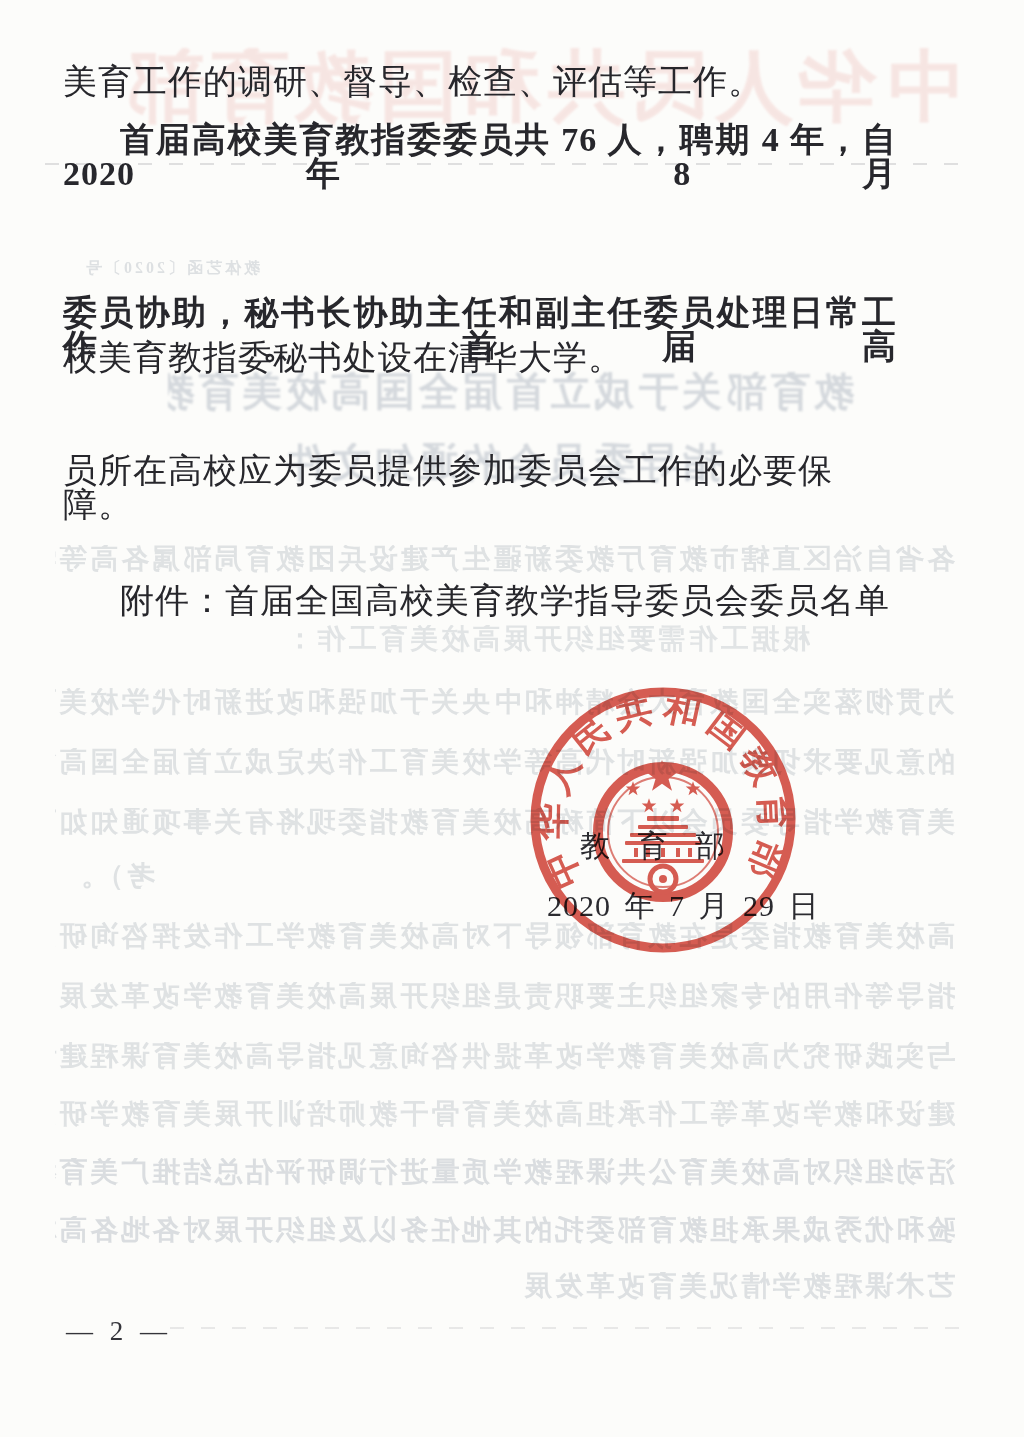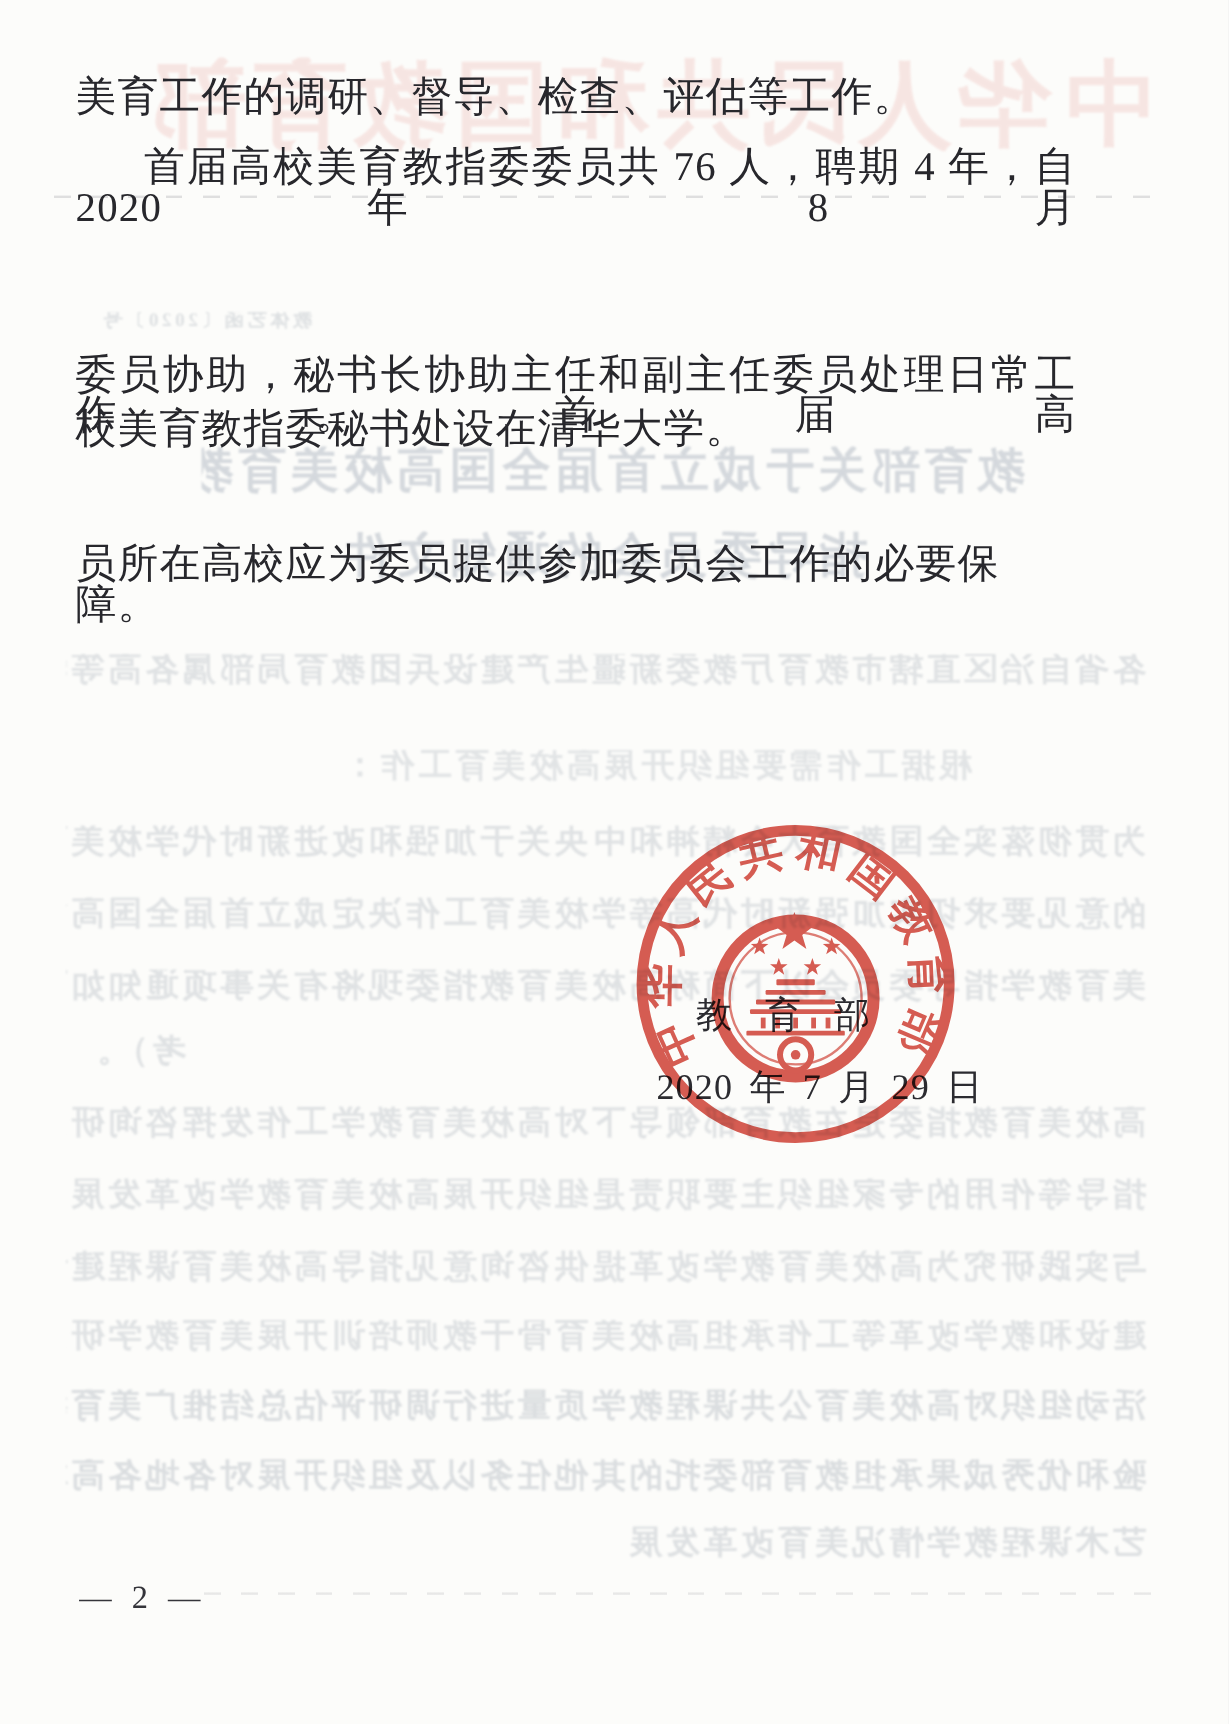--- a/index.html
+++ b/index.html
@@ -7,21 +7,21 @@
     position:relative;width:1024px;height:1437px;margin:0 auto;
     background:#fcfcfa;overflow:hidden;
     font-family:"Liberation Serif","DejaVu Serif",serif;
   }
   
   .tline{
     position:absolute;left:63px;width:834px;
     font-size:34px;line-height:34px;color:#27272c;
     letter-spacing:1px;white-space:normal;
   }
-  .just{text-align:justify;text-align-last:justify;}
+  .just{text-align:justify;text-align-last:justify;font-weight:bold;}
   .ind{text-indent:57px;}
   
   .bleed{
     position:absolute;white-space:nowrap;overflow:hidden;
     transform:scaleX(-1);font-weight:bold;
     color:#8f99a5;filter:blur(0.7px);pointer-events:none;
     font-size:28px;letter-spacing:3px;line-height:1;
   }
   .bleed-body{left:55px;width:900px;opacity:0.26;}
   .bleed-pink{
@@ -83,20 +83,21 @@
   <div class="bleed bleed-body" style="top:1216px;opacity:.30;">验和优秀成果承担教育部委托的其他任务以及组织开展对各地各高校公共</div>
   <div class="bleed bleed-body" style="top:1272px;left:95px;width:860px;opacity:.28;">艺术课程教学情况美育改革发展</div>
 
   <div class="artifact" style="top:1327px;left:170px;width:800px;opacity:.7;"></div>
 
   <div class="tline" style="top:65px;">美育工作的调研、督导、检查、评估等工作。</div>
   <div class="tline just ind" style="top:123px;">首届高校美育教指委委员共 76 人，聘期 4 年，自 2020 年 8 月</div>
   <div class="tline just" style="top:296px;">委员协助，秘书长协助主任和副主任委员处理日常工作。首届高</div>
   <div class="tline" style="top:341px;">校美育教指委秘书处设在清华大学。</div>
   <div class="tline" style="top:454px;">员所在高校应为委员提供参加委员会工作的必要保障。</div>
+  <div class="tline ind" style="top:584px;">附件：首届全国高校美育教学指导委员会委员名单</div>
 
   <div class="issuer">教 育 部</div>
   <div class="sign-date">2020 年 7 月 29 日</div>
 
   <div class="seal-wrap">
     <svg viewBox="0 0 274 274" width="274" height="274">
 
       <circle cx="137" cy="137" r="128" fill="none" stroke="#d6544a" stroke-width="9"></circle>
 
       <path id="sealArc" d="M 57.5 196.9 A 99.5 99.5 0 1 1 216.5 196.9" fill="none"></path>

